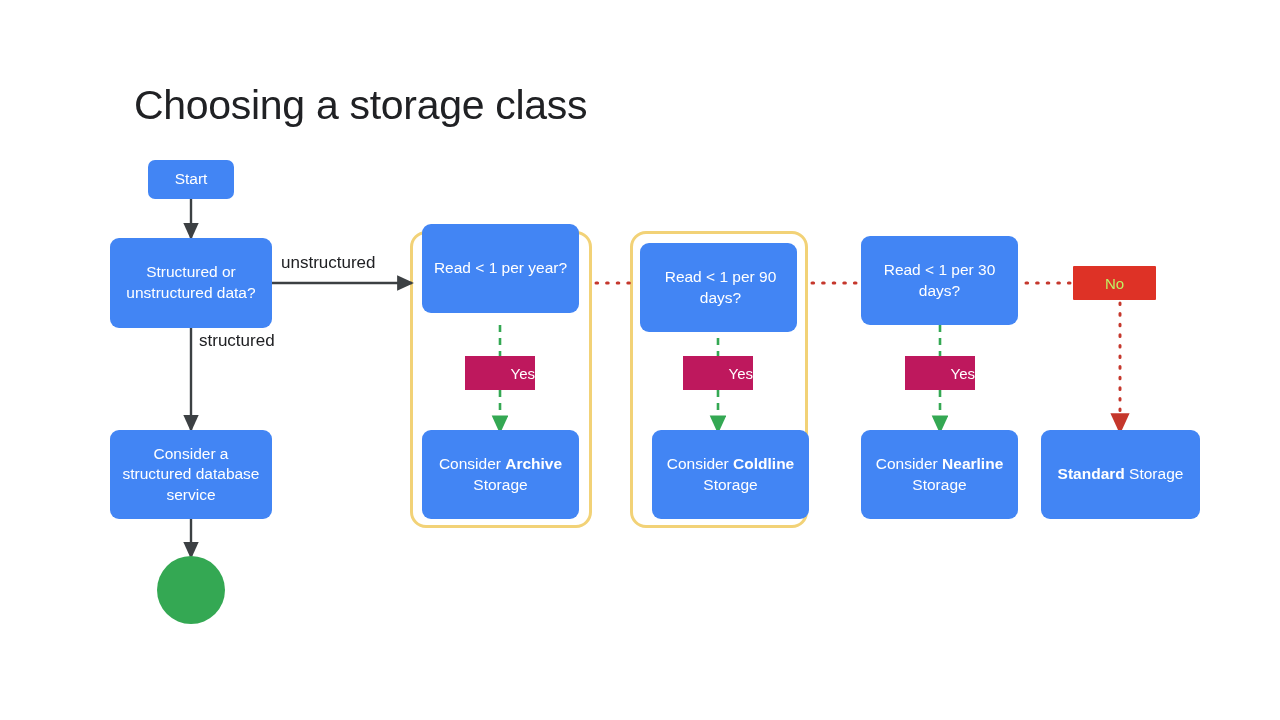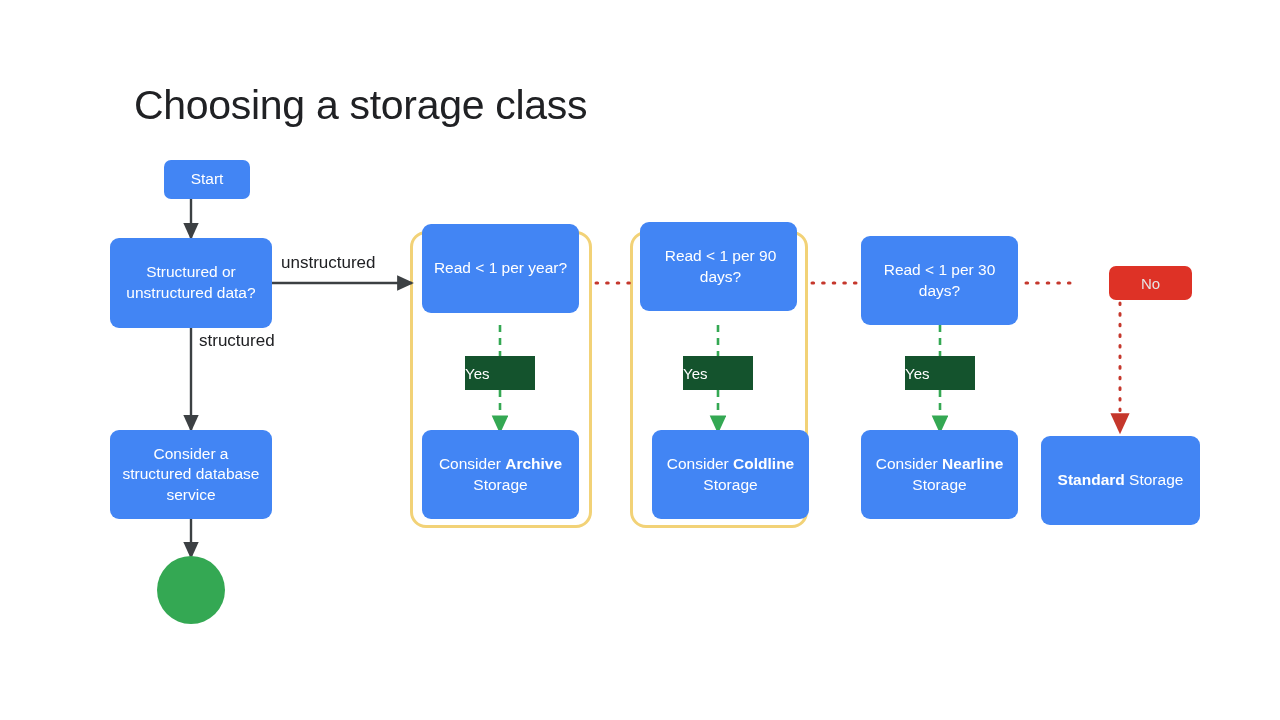--- a/index.html
+++ b/index.html
@@ -46,39 +46,38 @@
     text-align: center;
     font-size: 15.5px;
     line-height: 1.33;
     padding: 4px 8px;
     font-weight: 400;
   }
   .node.small-radius { border-radius: 7px; }
   .chip-yes {
     position: absolute;
     box-sizing: border-box;
-    background: #14532d;
+    background: #be185d;
     color: #ffffff;
     border-radius: 0;
     display: flex;
     align-items: center;
-    justify-content: flex-start;
+    justify-content: flex-end;
     font-size: 15px;
   }
   .chip-no {
     position: absolute;
     box-sizing: border-box;
     background: #DE3226;
-    color: #e5e5e5;
-    border-radius: 7px;
+    color: #bef264;
+    border-radius: 1px;
     display: flex;
     align-items: center;
     justify-content: center;
     font-size: 15px;
-    margin-left: 36px;
   }
   .terminator-circle {
     position: absolute;
     background: #34A853;
     border-radius: 50%;
   }
   
   .highlight-frame {
     position: absolute;
     box-sizing: border-box;
@@ -154,21 +153,21 @@
     <line x1="940" y1="325" x2="940" y2="356" stroke="#34A853" stroke-width="2.6" stroke-dasharray="7 6"></line>
     <line x1="940" y1="390" x2="940" y2="430" stroke="#34A853" stroke-width="2.6" stroke-dasharray="7 6" marker-end="url(#arrow-green)"></line>
 
     <line x1="596" y1="283" x2="634" y2="283" stroke="#C5372C" stroke-width="3" stroke-dasharray="1.6 9" stroke-linecap="round"></line>
     <line x1="812" y1="283" x2="858" y2="283" stroke="#C5372C" stroke-width="3" stroke-dasharray="1.6 9" stroke-linecap="round"></line>
     <line x1="1026" y1="283" x2="1072" y2="283" stroke="#C5372C" stroke-width="3" stroke-dasharray="1.6 9" stroke-linecap="round"></line>
 
     <line x1="1120" y1="303" x2="1120" y2="430" stroke="#C5372C" stroke-width="3" stroke-dasharray="1.6 9" stroke-linecap="round" marker-end="url(#arrow-red)"></line>
   </svg>
 
-  <div class="node small-radius" style="left:148px; top:160px; width:86px; height:39px;margin-left:16px;">
+  <div class="node small-radius" style="left:148px; top:160px; width:86px; height:39px;">
     <span>Start</span>
   </div>
 
   <div class="node" style="left:110px; top:430px; width:162px; height:89px;">
     <span>Consider a structured database service</span>
   </div>
 
   <div class="node" style="left:110px; top:238px; width:162px; height:90px;">
     <span>Structured or unstructured data?</span>
   </div>
@@ -181,21 +180,21 @@
   <div class="node" style="left:422px; top:224px; width:157px; height:89px;">
     <span>Read &lt; 1 per year?</span>
   </div>
   <div class="chip-yes" style="left:465px; top:356px; width:70px; height:34px;">
     <span>Yes</span>
   </div>
   <div class="node" style="left:422px; top:430px; width:157px; height:89px;">
     <span><span>Consider </span><span class="bold-word">Archive</span><span> Storage</span></span>
   </div>
 
-  <div class="node" style="left:640px; top:222px; width:157px; height:89px;padding-left:12px;">
+  <div class="node" style="left:640px; top:243px; width:157px; height:89px;padding-left:12px;">
     <span>Read &lt; 1 per 90 days?</span>
   </div>
   <div class="chip-yes" style="left:683px; top:356px; width:70px; height:34px;">
     <span>Yes</span>
   </div>
   <div class="node" style="left:652px; top:430px; width:157px; height:89px;">
     <span><span>Consider </span><span class="bold-word">Coldline</span><span> Storage</span></span>
   </div>
 
   <div class="node" style="left:861px; top:236px; width:157px; height:89px;justify-content:center;">
@@ -204,18 +203,18 @@
   <div class="chip-yes" style="left:905px; top:356px; width:70px; height:34px;">
     <span>Yes</span>
   </div>
   <div class="node" style="left:861px; top:430px; width:157px; height:89px;align-items:center;">
     <span><span>Consider </span><span class="bold-word">Nearline</span><span> Storage</span></span>
   </div>
 
   <div class="chip-no" style="left:1073px; top:266px; width:83px; height:34px;">
     <span>No</span>
   </div>
-  <div class="node" style="left:1041px; top:430px; width:159px; height:89px;margin-top:6px;">
+  <div class="node" style="left:1041px; top:430px; width:159px; height:89px;">
     <span><span class="bold-word">Standard</span><span> Storage</span></span>
   </div>
 
 
 </div>
 
 </body></html>

